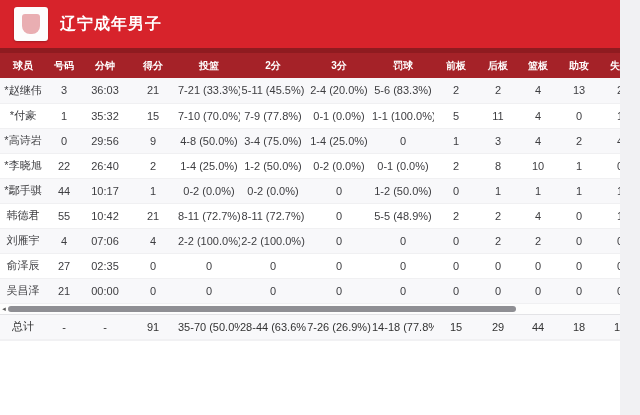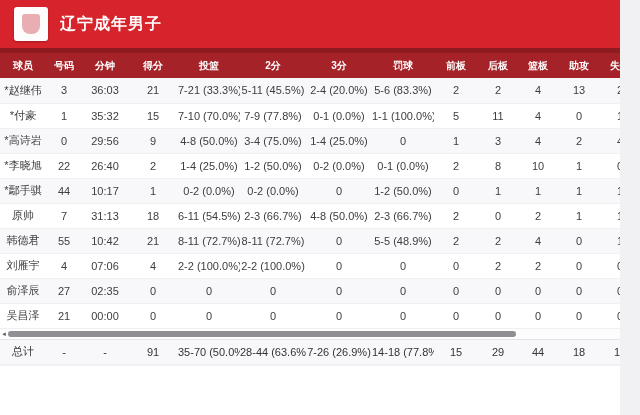--- a/index.html
+++ b/index.html
@@ -150,35 +150,20 @@
           <td>0-2 (0.0%)</td>
           <td>0</td>
           <td>1-2 (50.0%)</td>
           <td>0</td>
           <td>1</td>
           <td>1</td>
           <td>1</td>
           <td>1</td>
         </tr>
         <tr>
-          <td>原帅</td>
-          <td>7</td>
-          <td>31:13</td>
-          <td>18</td>
-          <td>6-11 (54.5%)</td>
-          <td>2-3 (66.7%)</td>
-          <td>4-8 (50.0%)</td>
-          <td>2-3 (66.7%)</td>
-          <td>2</td>
-          <td>0</td>
-          <td>2</td>
-          <td>1</td>
-          <td>1</td>
-        </tr>
-        <tr>
           <td>韩德君</td>
           <td>55</td>
           <td>10:42</td>
           <td>21</td>
           <td>8-11 (72.7%)</td>
           <td>8-11 (72.7%)</td>
           <td>0</td>
           <td>5-5 (48.9%)</td>
           <td>2</td>
           <td>2</td>

